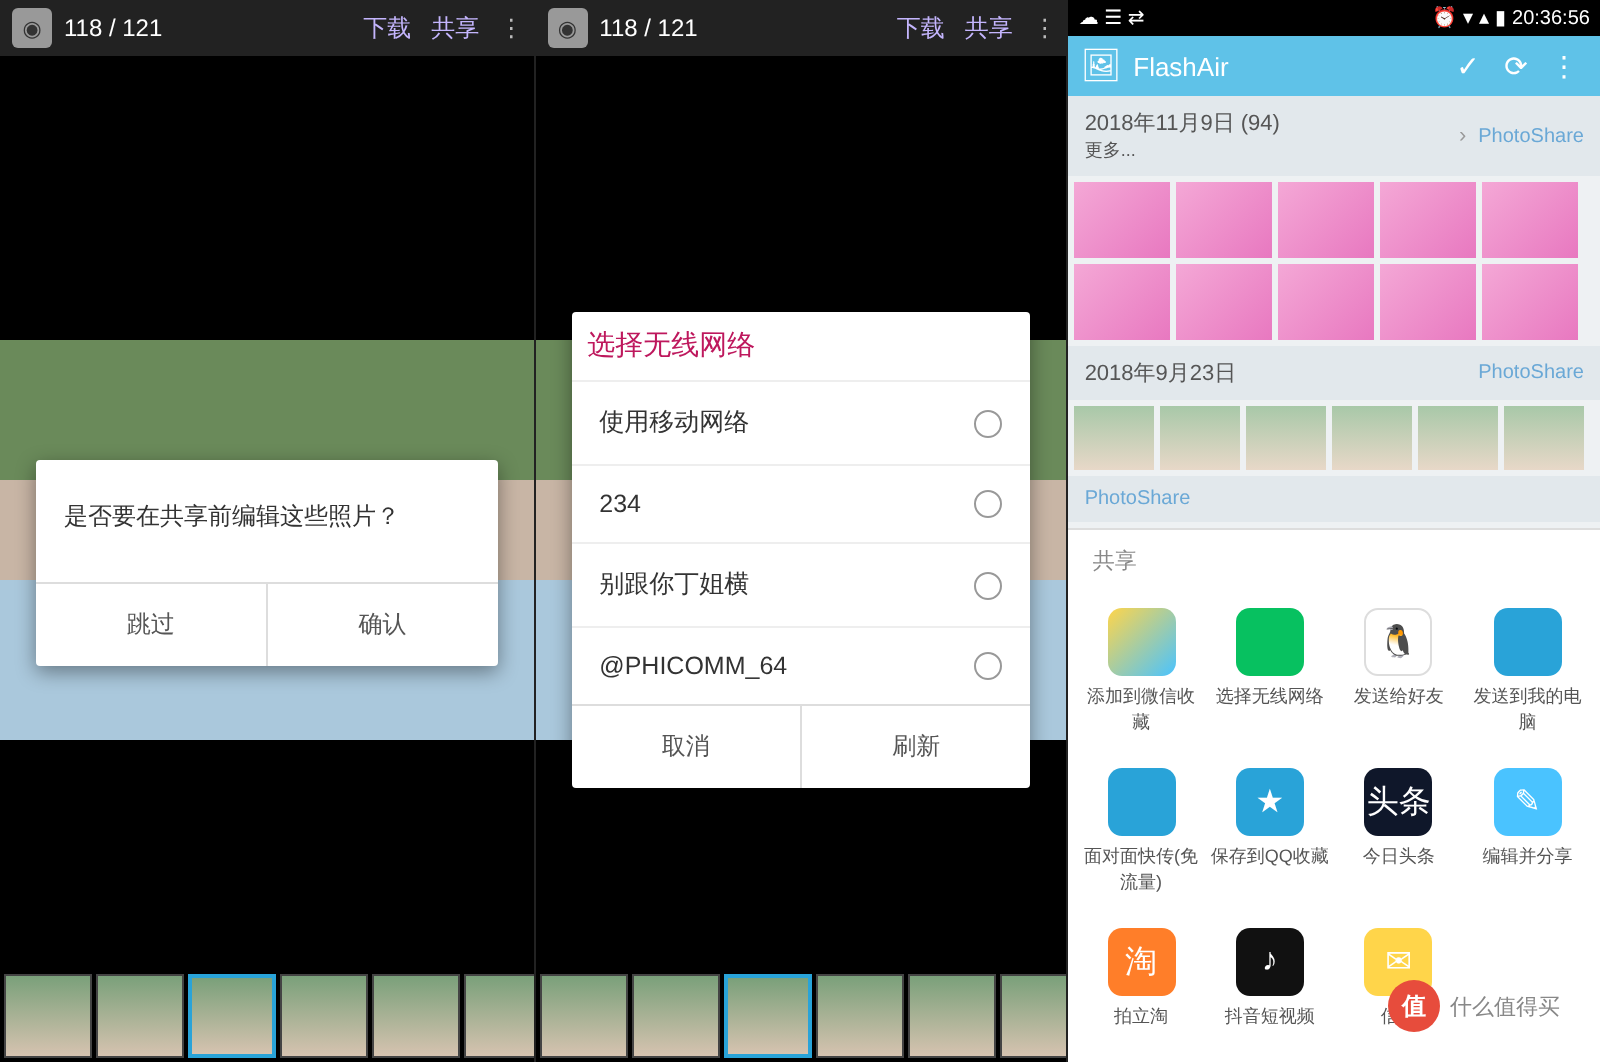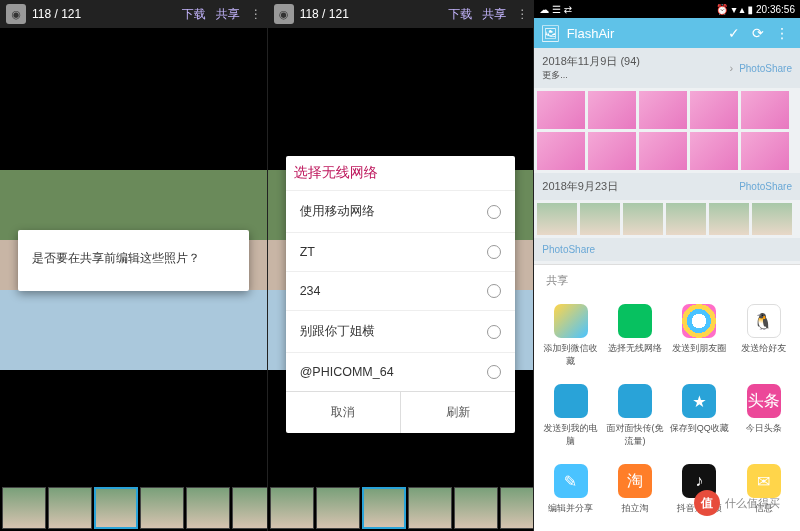--- a/index.html
+++ b/index.html
@@ -51,21 +51,21 @@
 .apps{display:flex;flex-wrap:wrap;padding:0 4px 8px}
 .app{width:25%;padding:8px 2px;text-align:center;font-size:9px;color:#555}
 .app .ai{width:34px;height:34px;border-radius:7px;margin:0 auto 4px;display:flex;align-items:center;justify-content:center;font-size:16px;color:#fff}
 .c-box{background:linear-gradient(135deg,#ffd54a,#4ac3ff)}
 .c-wechat{background:#07c160}
 .c-fcircle{background:radial-gradient(circle,#fff 30%,#4ac3ff 30% 50%,#ffd54a 50% 70%,#ff6ec7 70%)}
 .c-qq{background:#fff;border:1px solid #ddd;color:#222}
 .c-pc{background:#29a3d8}
 .c-face{background:#29a3d8}
 .c-qqfav{background:#29a3d8}
-.c-toutiao{background:#ec4899}
+.c-toutiao{background:#0f172a}
 .c-edit{background:#4ac3ff}
 .c-pltao{background:#ff7e29}
 .c-douyin{background:#111}
 .c-wb{background:#ffd54a}
 
 .wm{position:absolute;right:20px;bottom:15px;font-size:11px;color:#888;display:flex;align-items:center;gap:5px}
 .wm .lg{width:26px;height:26px;border-radius:50%;background:#e74c3c;color:#fff;display:flex;align-items:center;justify-content:center;font-size:12px;font-weight:bold}
 </style>
 </head>
 <body>
@@ -76,20 +76,24 @@
     <div class="hdr">
       <div class="ico">◉</div>
       <div class="cnt">118 / 121</div>
       <div class="act">下载</div>
       <div class="act">共享</div>
       <div class="dots">⋮</div>
     </div>
     <div class="photo"></div>
     <div class="dlg dlg1">
       <div class="msg">是否要在共享前编辑这些照片？</div>
+      <div class="btns">
+        <div class="b">跳过</div>
+        <div class="b">确认</div>
+      </div>
     </div>
     <div class="strip">
       <div class="th"></div>
       <div class="th"></div>
       <div class="th sel"></div>
       <div class="th"></div>
       <div class="th"></div>
       <div class="th"></div>
     </div>
   </div>
@@ -103,24 +107,20 @@
       <div class="dots">⋮</div>
     </div>
     <div class="photo"></div>
     <div class="dlg dlg2">
       <div class="ttl">选择无线网络</div>
       <div class="row">
           <span>使用移动网络</span>
           <span class="radio"></span>
         </div>
       <div class="row">
-          <span>ZT</span>
-          <span class="radio"></span>
-        </div>
-      <div class="row">
           <span>234</span>
           <span class="radio"></span>
         </div>
       <div class="row">
           <span>别跟你丁姐横</span>
           <span class="radio"></span>
         </div>
       <div class="row">
           <span>@PHICOMM_64</span>
           <span class="radio"></span>
@@ -196,24 +196,20 @@
       <div class="apps" id="apps">
           <div class="app">
             <div class="ai c-box"></div>
             <div>添加到微信收藏</div>
           </div>
           <div class="app">
             <div class="ai c-wechat"></div>
             <div>选择无线网络</div>
           </div>
           <div class="app">
-            <div class="ai c-fcircle"></div>
-            <div>发送到朋友圈</div>
-          </div>
-          <div class="app">
             <div class="ai c-qq">🐧</div>
             <div>发送给好友</div>
           </div>
           <div class="app">
             <div class="ai c-pc"></div>
             <div>发送到我的电脑</div>
           </div>
           <div class="app">
             <div class="ai c-face"></div>
             <div>面对面快传(免流量)</div>

